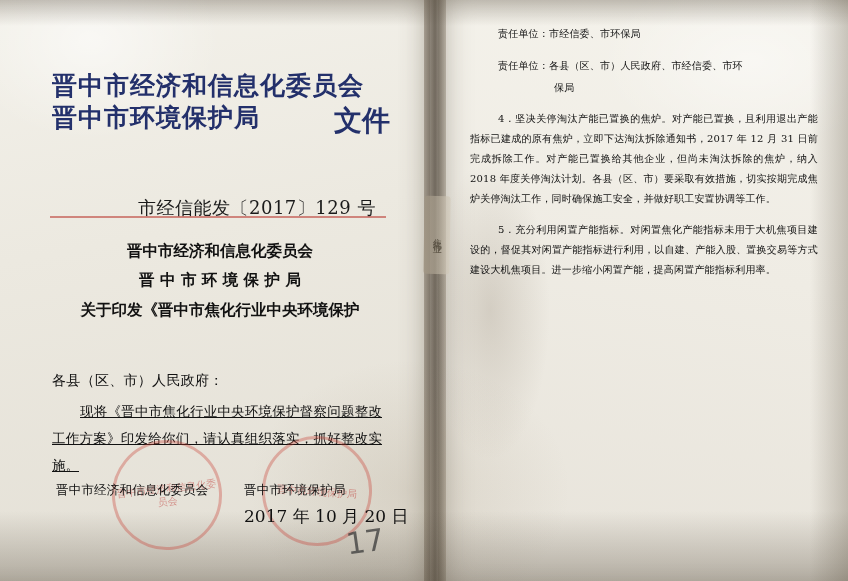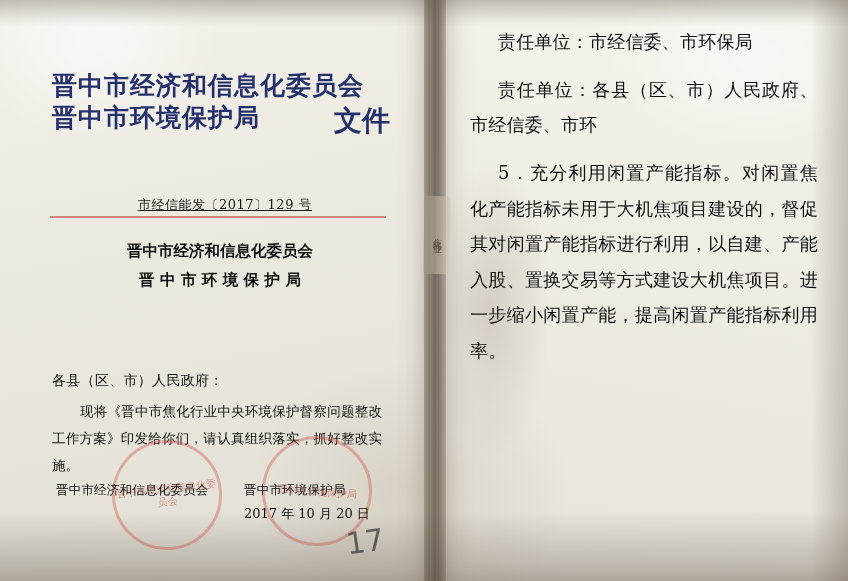--- a/index.html
+++ b/index.html
@@ -40,55 +40,55 @@
   .top-shadow{position:absolute;left:0;right:0;top:0;height:26px;
     background:linear-gradient(180deg,rgba(90,80,65,.30),rgba(90,80,65,0));}
 
   
   .doc-head{position:absolute;left:52px;top:70px;width:330px;color:#1d2a5a;}
   .issuer-line{font-size:25px;letter-spacing:1px;font-weight:700;line-height:1.25;
     font-family:"DejaVu Serif","Liberation Serif",serif;color:#23306b;}
   .issuer2{font-size:25px;font-weight:700;letter-spacing:1px;color:#23306b;}
   .wenjian{position:absolute;right:-8px;top:32px;font-size:28px;font-weight:700;color:#23306b;}
 
-  .docnum{position:absolute;left:138px;top:196px;font-size:13px;color:#1a1a1a;letter-spacing:.5px;text-decoration:underline;}
+  .docnum{position:absolute;left:138px;top:196px;font-size:18px;color:#1a1a1a;letter-spacing:.5px;}
   .redline{position:absolute;left:50px;top:216px;width:336px;height:2px;background:#b8312a;opacity:.55;}
 
   .title-block{position:absolute;left:70px;top:236px;width:300px;text-align:center;
     font-size:15.5px;font-weight:700;line-height:1.9;color:#111;}
   .title-block .l{display:block;}
 
   .addressee{position:absolute;left:52px;top:372px;font-size:14px;color:#111;letter-spacing:.3px;text-align:center;}
   .body-p{position:absolute;left:52px;top:398px;width:330px;font-size:13.5px;line-height:2.0;color:#111;text-align:justify;}
-  .indent{display:block;text-indent:28px;}
+  .indent{display:block;text-indent:28px;text-decoration:underline;}
 
   .sign-left{position:absolute;left:56px;top:482px;font-size:12.5px;color:#111;letter-spacing:.2px;}
   .sign-right{position:absolute;left:244px;top:482px;font-size:12.5px;color:#111;letter-spacing:.2px;}
-  .sign-date{position:absolute;left:244px;top:505px;font-size:13px;color:#111;}
+  .sign-date{position:absolute;left:244px;top:505px;font-size:17px;color:#111;}
 
   .seal{position:absolute;width:104px;height:104px;border-radius:50%;
     border:3px solid rgba(200,60,50,.55);opacity:.62;
     display:flex;align-items:center;justify-content:center;
     color:rgba(190,50,45,.75);font-size:10px;text-align:center;line-height:1.3;
     transform:rotate(-6deg);}
   .seal-1{left:112px;top:440px;}
   .seal-2{left:262px;top:436px;transform:rotate(4deg);}
 
   .pencil-mark{position:absolute;left:346px;top:524px;font-size:30px;color:#3a3a3a;
     font-family:"DejaVu Sans","Liberation Sans",sans-serif;transform:rotate(-8deg);opacity:.75;}
 
   .side-tab{position:absolute;left:424px;top:196px;width:26px;height:78px;
     background:linear-gradient(90deg,rgba(160,148,128,.55),rgba(210,202,186,.65));
     border-radius:3px;transform:rotate(1deg);
     display:flex;align-items:center;justify-content:center;}
   .side-tab span{writing-mode:vertical-rl;font-size:9px;color:#5a5244;letter-spacing:2px;}
 
   
   .rp{position:absolute;left:470px;top:24px;width:348px;color:#111;}
-  .rp p{margin:0 0 12px 0;font-size:18px;line-height:1.98;text-align:justify;letter-spacing:.2px;}
+  .rp p{margin:0 0 12px 0;font-size:10px;line-height:1.98;text-align:justify;letter-spacing:.2px;}
   .rp .resp{text-indent:28px;}
   .rp .num{text-indent:28px;}
   .rp .resp-sub{text-indent:84px;margin-top:-10px;}
 
   
   .right-dark{position:absolute;right:0;top:0;bottom:0;width:38px;
     background:linear-gradient(270deg,rgba(95,85,68,.30),rgba(95,85,68,0));}
 </style>
 </head>
 <body>
@@ -112,20 +112,21 @@
     <div class="issuer2">晋中市环境保护局</div>
     <div class="wenjian">文件</div>
   </div>
 
   <div class="docnum">市经信能发〔2017〕129 号</div>
   <div class="redline"></div>
 
   <div class="title-block">
     <span class="l">晋中市经济和信息化委员会</span>
     <span class="l">晋 中 市 环 境 保 护 局</span>
+    <span class="l">关于印发《晋中市焦化行业中央环境保护</span>
   </div>
 
   <div class="addressee">各县（区、市）人民政府：</div>
   <div class="body-p">
     <span class="indent">现将《晋中市焦化行业中央环境保护督察问题整改工作方案》印发给你们，请认真组织落实，抓好整改实施。</span>
   </div>
 
   <div class="seal seal-1">
     <span>晋中市经济和信息化委员会</span>
   </div>
@@ -139,17 +140,19 @@
 
   <div class="pencil-mark">17</div>
 
   <div class="side-tab">
     <span>焦化行业</span>
   </div>
 
   <div class="rp">
     <p class="resp">责任单位：市经信委、市环保局</p>
     <p class="resp">责任单位：各县（区、市）人民政府、市经信委、市环</p>
+    <p class="resp-sub">保局</p>
+    <p class="num">4．坚决关停淘汰产能已置换的焦炉。对产能已置换，且利用退出产能指标已建成的原有焦炉，立即下达淘汰拆除通知书，2017 年 12 月 31 日前完成拆除工作。对产能已置换给其他企业，但尚未淘汰拆除的焦炉，纳入 2018 年度关停淘汰计划。各县（区、市）要采取有效措施，切实按期完成焦炉关停淘汰工作，同时确保施工安全，并做好职工安置协调等工作。</p>
     <p class="num">5．充分利用闲置产能指标。对闲置焦化产能指标未用于大机焦项目建设的，督促其对闲置产能指标进行利用，以自建、产能入股、置换交易等方式建设大机焦项目。进一步缩小闲置产能，提高闲置产能指标利用率。</p>
 
   </div>
 
 </div>
 
 </body></html>

